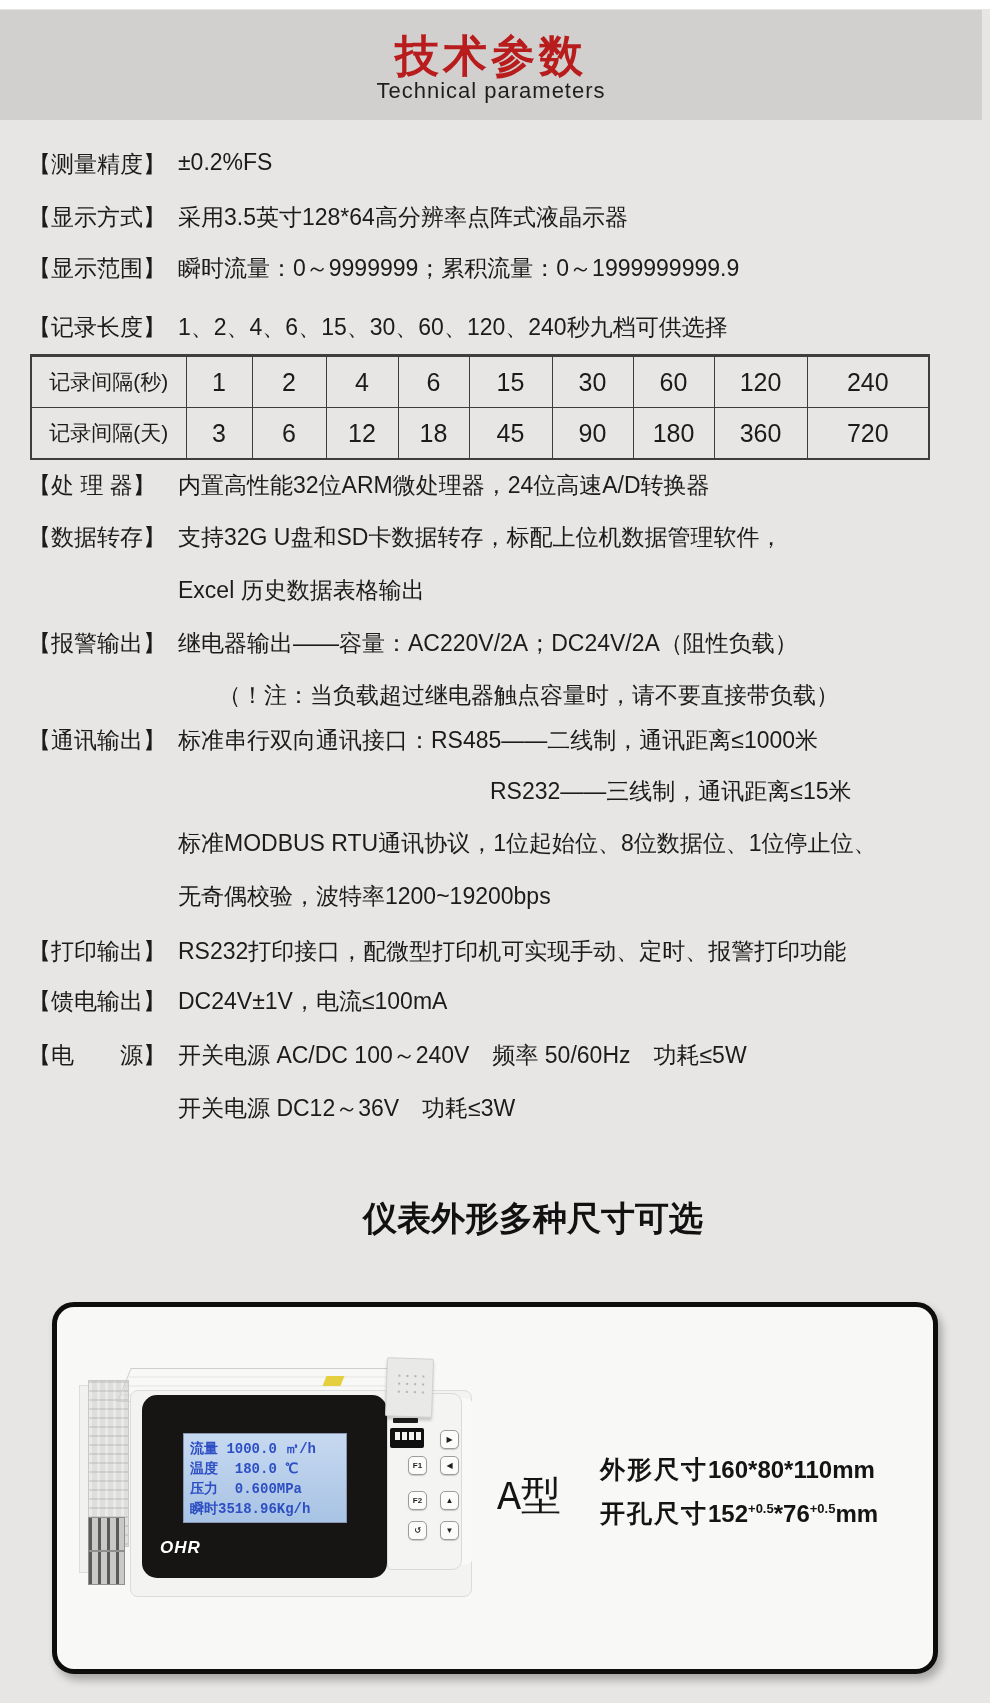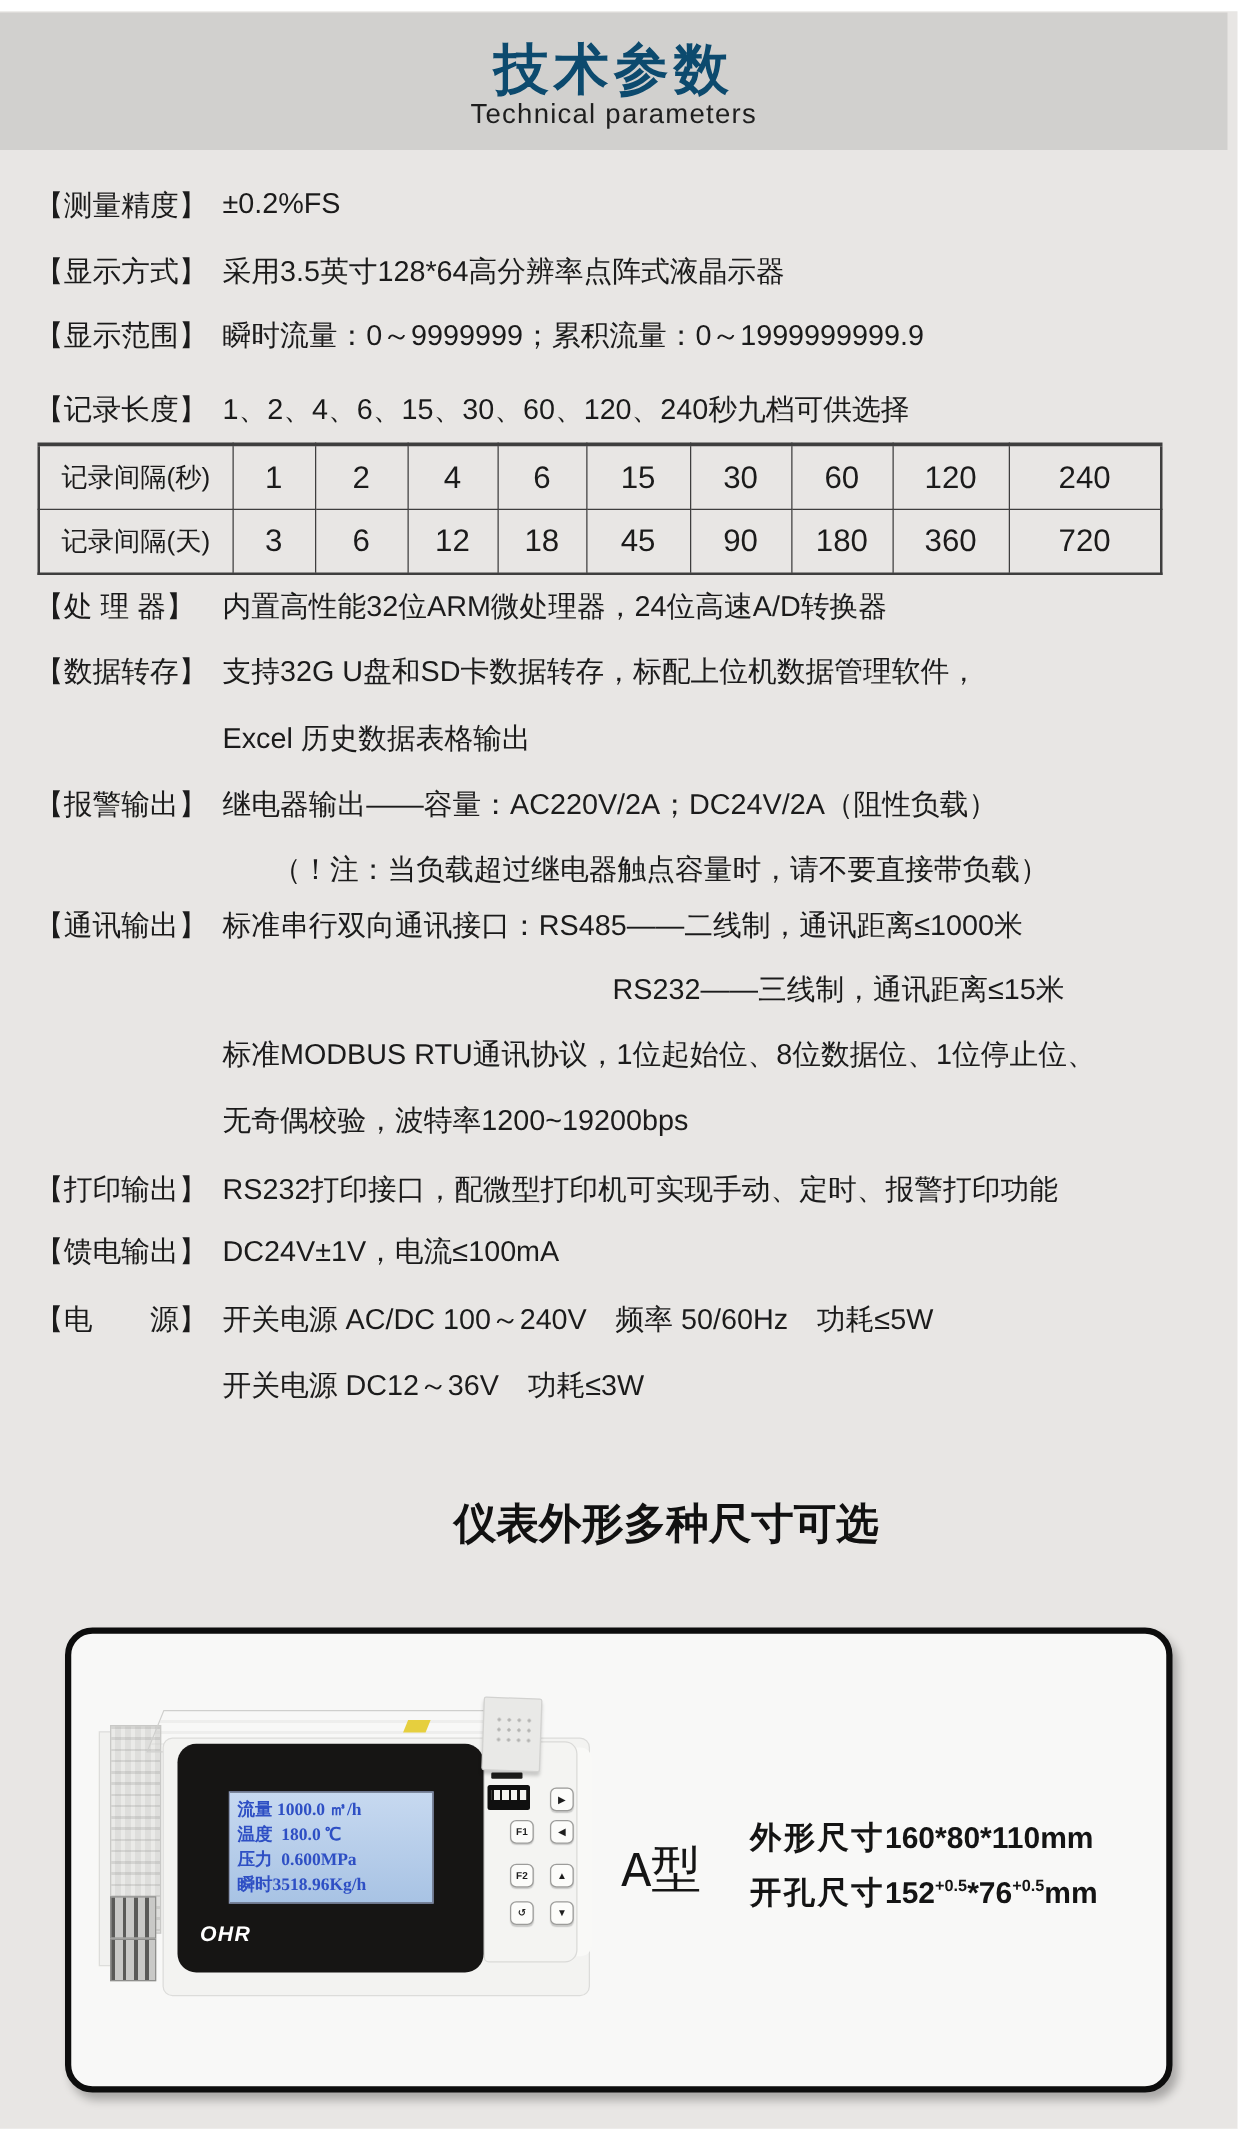--- a/index.html
+++ b/index.html
@@ -1,19 +1,19 @@
 <!DOCTYPE html>
 <html><head>
 <meta charset="utf-8">
 <style>
   html,body{margin:0;padding:0;width:990px;height:1703px;overflow:hidden;background:#ffffff;
     font-family:"Liberation Sans","DejaVu Sans",sans-serif;color:#1b1b1b;}
   .page-bg{position:absolute;left:0;top:9px;width:990px;height:1694px;background:#e8e6e4;}
   .header-band{position:absolute;left:0;top:10px;width:982px;height:110px;background:#d1d0ce;text-align:center;}
-  .header-title{margin-top:22px;font-size:44px;font-weight:800;letter-spacing:4px;color:#0c4a6e;line-height:48px;}
+  .header-title{margin-top:22px;font-size:44px;font-weight:800;letter-spacing:4px;color:#b91c1c;line-height:48px;}
   .header-sub{font-size:22px;color:#1e1e1e;letter-spacing:1px;line-height:22px;}
   .spec-row{position:absolute;left:0;width:990px;height:30px;font-size:23px;font-weight:500;white-space:pre;}
   .spec-label{position:absolute;left:28px;top:0;}
   .spec-value{position:absolute;left:178px;top:0;}
   .rec-table{position:absolute;left:30px;top:354px;border-collapse:collapse;table-layout:fixed;
     border:2px solid #3e3e3e;border-top-width:3px;background:transparent;}
   .rec-table td{border:1px solid #3e3e3e;text-align:center;vertical-align:middle;height:50px;
     font-size:25px;font-weight:500;color:#1b1b1b;padding:0;}
   .rec-table td.rowhdr{font-size:21px;}
   .section-title{position:absolute;left:0;top:1196px;width:990px;text-align:center;
@@ -31,21 +31,21 @@
     background-image:repeating-linear-gradient(90deg,#5a5a58 0 3px,transparent 3px 9px);}
   .top-surface{left:60px;top:61px;width:268px;height:32px;background:linear-gradient(#ebebe9,#dfdfdd);
     transform:skewX(-22deg);transform-origin:bottom left;border:1px solid #cfcfcd;
     background-image:repeating-linear-gradient(180deg,transparent 0 7px,#c6c6c433 7px 9px);}
   .chip{position:absolute;left:198px;top:7px;width:18px;height:10px;background:#e6cf3e;}
   .front-panel{left:73px;top:83px;width:340px;height:205px;background:#f3f3f1;border-radius:8px;
     border:1px solid #dcdcda;}
   .bezel{left:85px;top:88px;width:245px;height:183px;background:#161514;border-radius:15px;}
   .lcd{left:126px;top:126px;width:164px;height:90px;box-sizing:border-box;
     background:linear-gradient(#c7d9f0,#a8c3e4);border:1px solid #8a97b5;
-    font-family:Liberation Serif, serif;color:#2e4fc4;font-size:14px;line-height:20px;
+    font-family:Liberation Mono, monospace;color:#2e4fc4;font-size:14px;line-height:20px;
     padding:5px 3px 0 6px;white-space:pre;font-weight:700;}
   .brand{left:103px;top:231px;font-size:17px;font-weight:800;font-style:italic;color:#ffffff;letter-spacing:1px;}
   .keypad{left:330px;top:86px;width:73px;height:175px;background:#f4f4f2;border:1px solid #dadad8;
     border-radius:4px 10px 10px 4px;}
   .side-strip{left:403px;top:91px;width:12px;height:167px;background:#f9f9f7;border-left:1px solid #e0e0de;
     border-radius:0 8px 8px 0;}
   .sd-slot{left:336px;top:111px;width:25px;height:5px;background:#1d1d1b;border-radius:1px;}
   .usb{left:333px;top:121px;width:34px;height:20px;background:#101010;border-radius:2px;}
   .usb-tongue{position:absolute;left:3px;top:4px;width:28px;height:8px;background:#f2f2f0;
     background-image:repeating-linear-gradient(90deg,#101010 0 2px,transparent 2px 7px);}

